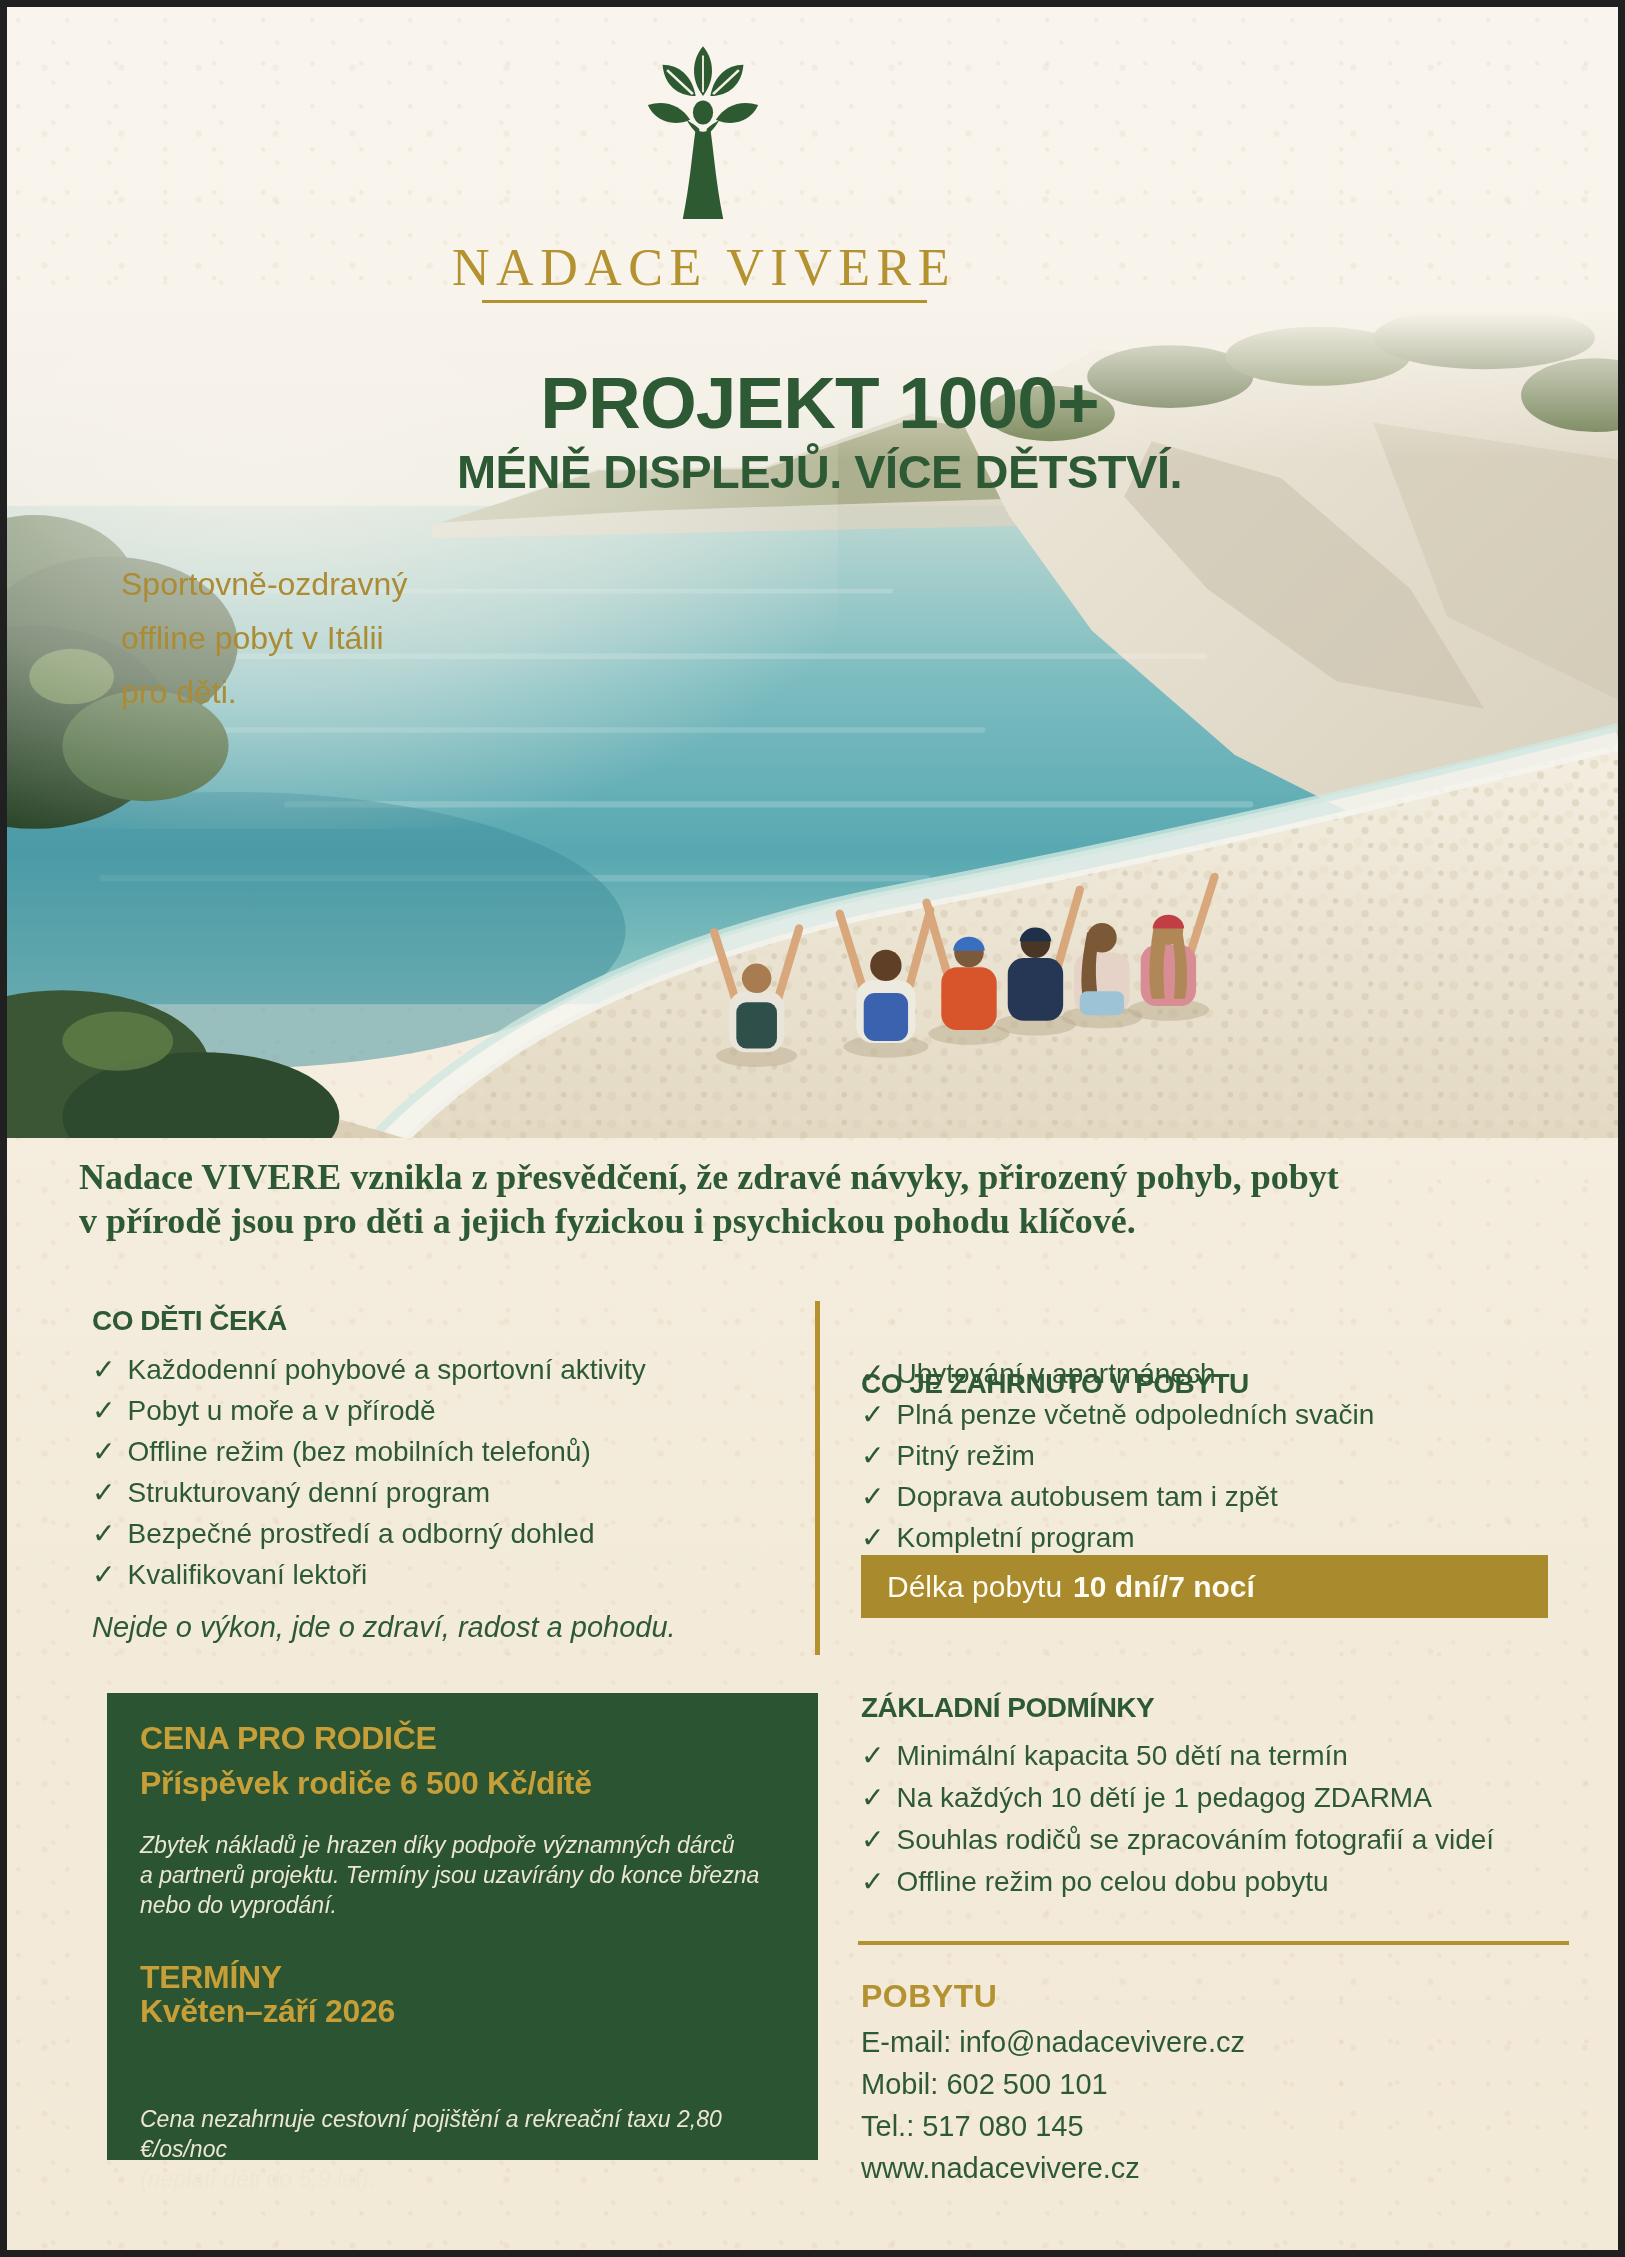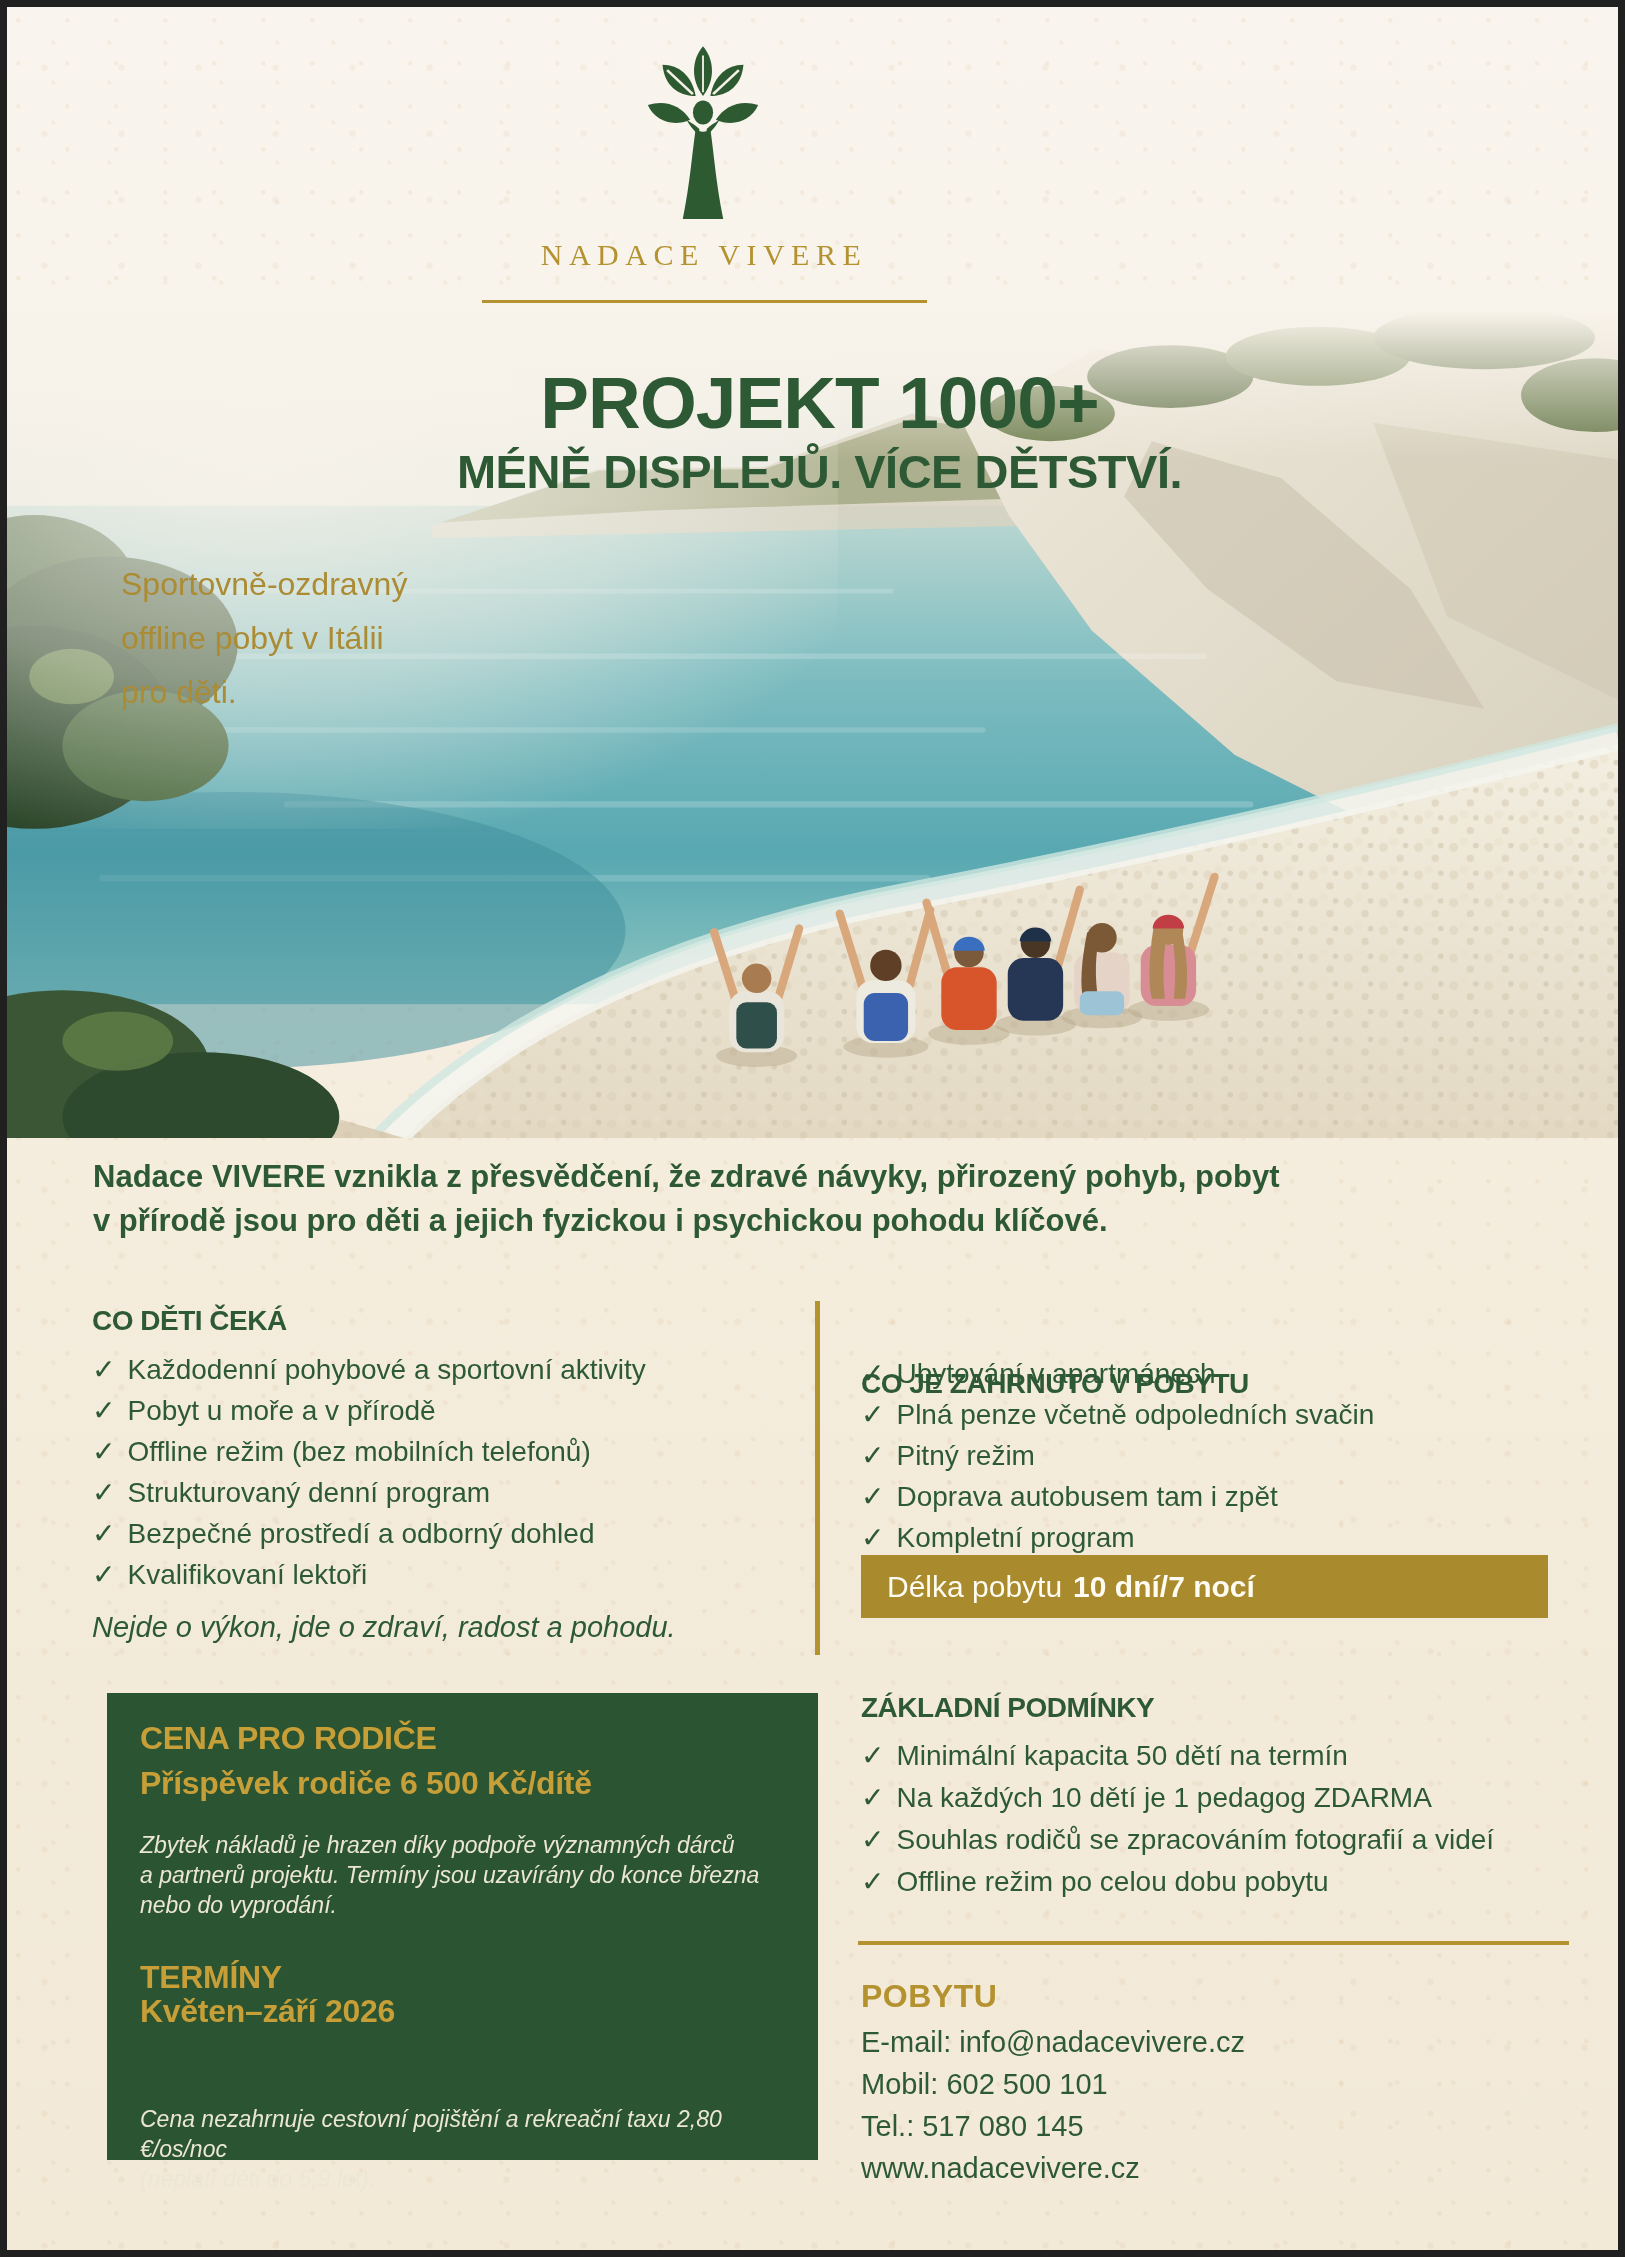--- a/index.html
+++ b/index.html
@@ -11,34 +11,34 @@
       radial-gradient(circle at 71% 64%, rgba(210,170,128,.13) 0 1.8px, transparent 2.8px) 6.5px 10px/56px 40px,
       radial-gradient(circle at 45% 85%, rgba(203,160,116,.11) 0 2.8px, transparent 3.7px) 2.8px 4.6px/77px 66px,
       linear-gradient(180deg,#f9f5ee 0%,#f7f1e6 34%,#f4ecdc 55%,#f2e9d7 100%);
     font-family:"Liberation Sans", sans-serif;
     color:#2d5a34;
   }
   .abs{position:absolute;}
   
   #logo{left:639px;top:37px;width:114px;height:181px;}
   #brand{left:397px;top:231px;width:600px;text-align:center;
-    font-family:"Liberation Serif", serif;font-size:30px;letter-spacing:6.5px;color:#b3922f;}
+    font-family:"Liberation Serif", serif;font-size:52px;letter-spacing:6.5px;color:#b3922f;}
   #brand-rule{left:475px;top:293px;width:445px;height:2.8px;background:#b3922f;}
   
   #title{left:0;top:354px;width:1625px;text-align:center;font-size:73px;font-weight:bold;
     letter-spacing:-0.9px;color:#2d5a34;z-index:3;}
   #subtitle{left:0;top:437px;width:1625px;text-align:center;font-size:47px;font-weight:bold;
     letter-spacing:-0.5px;color:#2d5a34;z-index:3;}
   #tagline{left:114px;top:550px;width:517px;font-size:32px;line-height:54px;color:#ab8b33;
     white-space:pre-line;z-index:3;}
   
   #photo{left:0px;top:305px;width:1611px;height:826px;z-index:1;}
   
-  #intro{left:86px;top:1148px;width:1495px;font-size:31px;font-weight:bold;line-height:44px;
-    white-space:pre-line;color:#2d5a34;}
+  #intro{left:72px;top:1148px;width:1495px;font-size:36px;font-weight:bold;line-height:44px;
+    white-space:pre-line;color:#2d5a34;font-family:Liberation Serif, serif;}
   
   .sec-title{font-size:28px;font-weight:bold;color:#2d5a34;letter-spacing:-0.5px;}
   ul.checks{list-style:none;margin:0;padding:0;}
   ul.checks li{display:flex;gap:12px;font-size:28px;line-height:41px;color:#2d5a34;}
   ul.checks .chk{flex:0 0 auto;font-size:28px;color:#2d5a34;}
   #left-title{left:85px;top:1298px;}
   #left-list{left:85px;top:1342px;width:701px;}
   #left-note{left:85px;top:1604px;font-size:29px;font-style:italic;color:#2d5a34;}
   #divider{left:808px;top:1294px;width:4.6px;height:354px;background:#b3922f;}
   #right-title{left:854px;top:1361px;}

